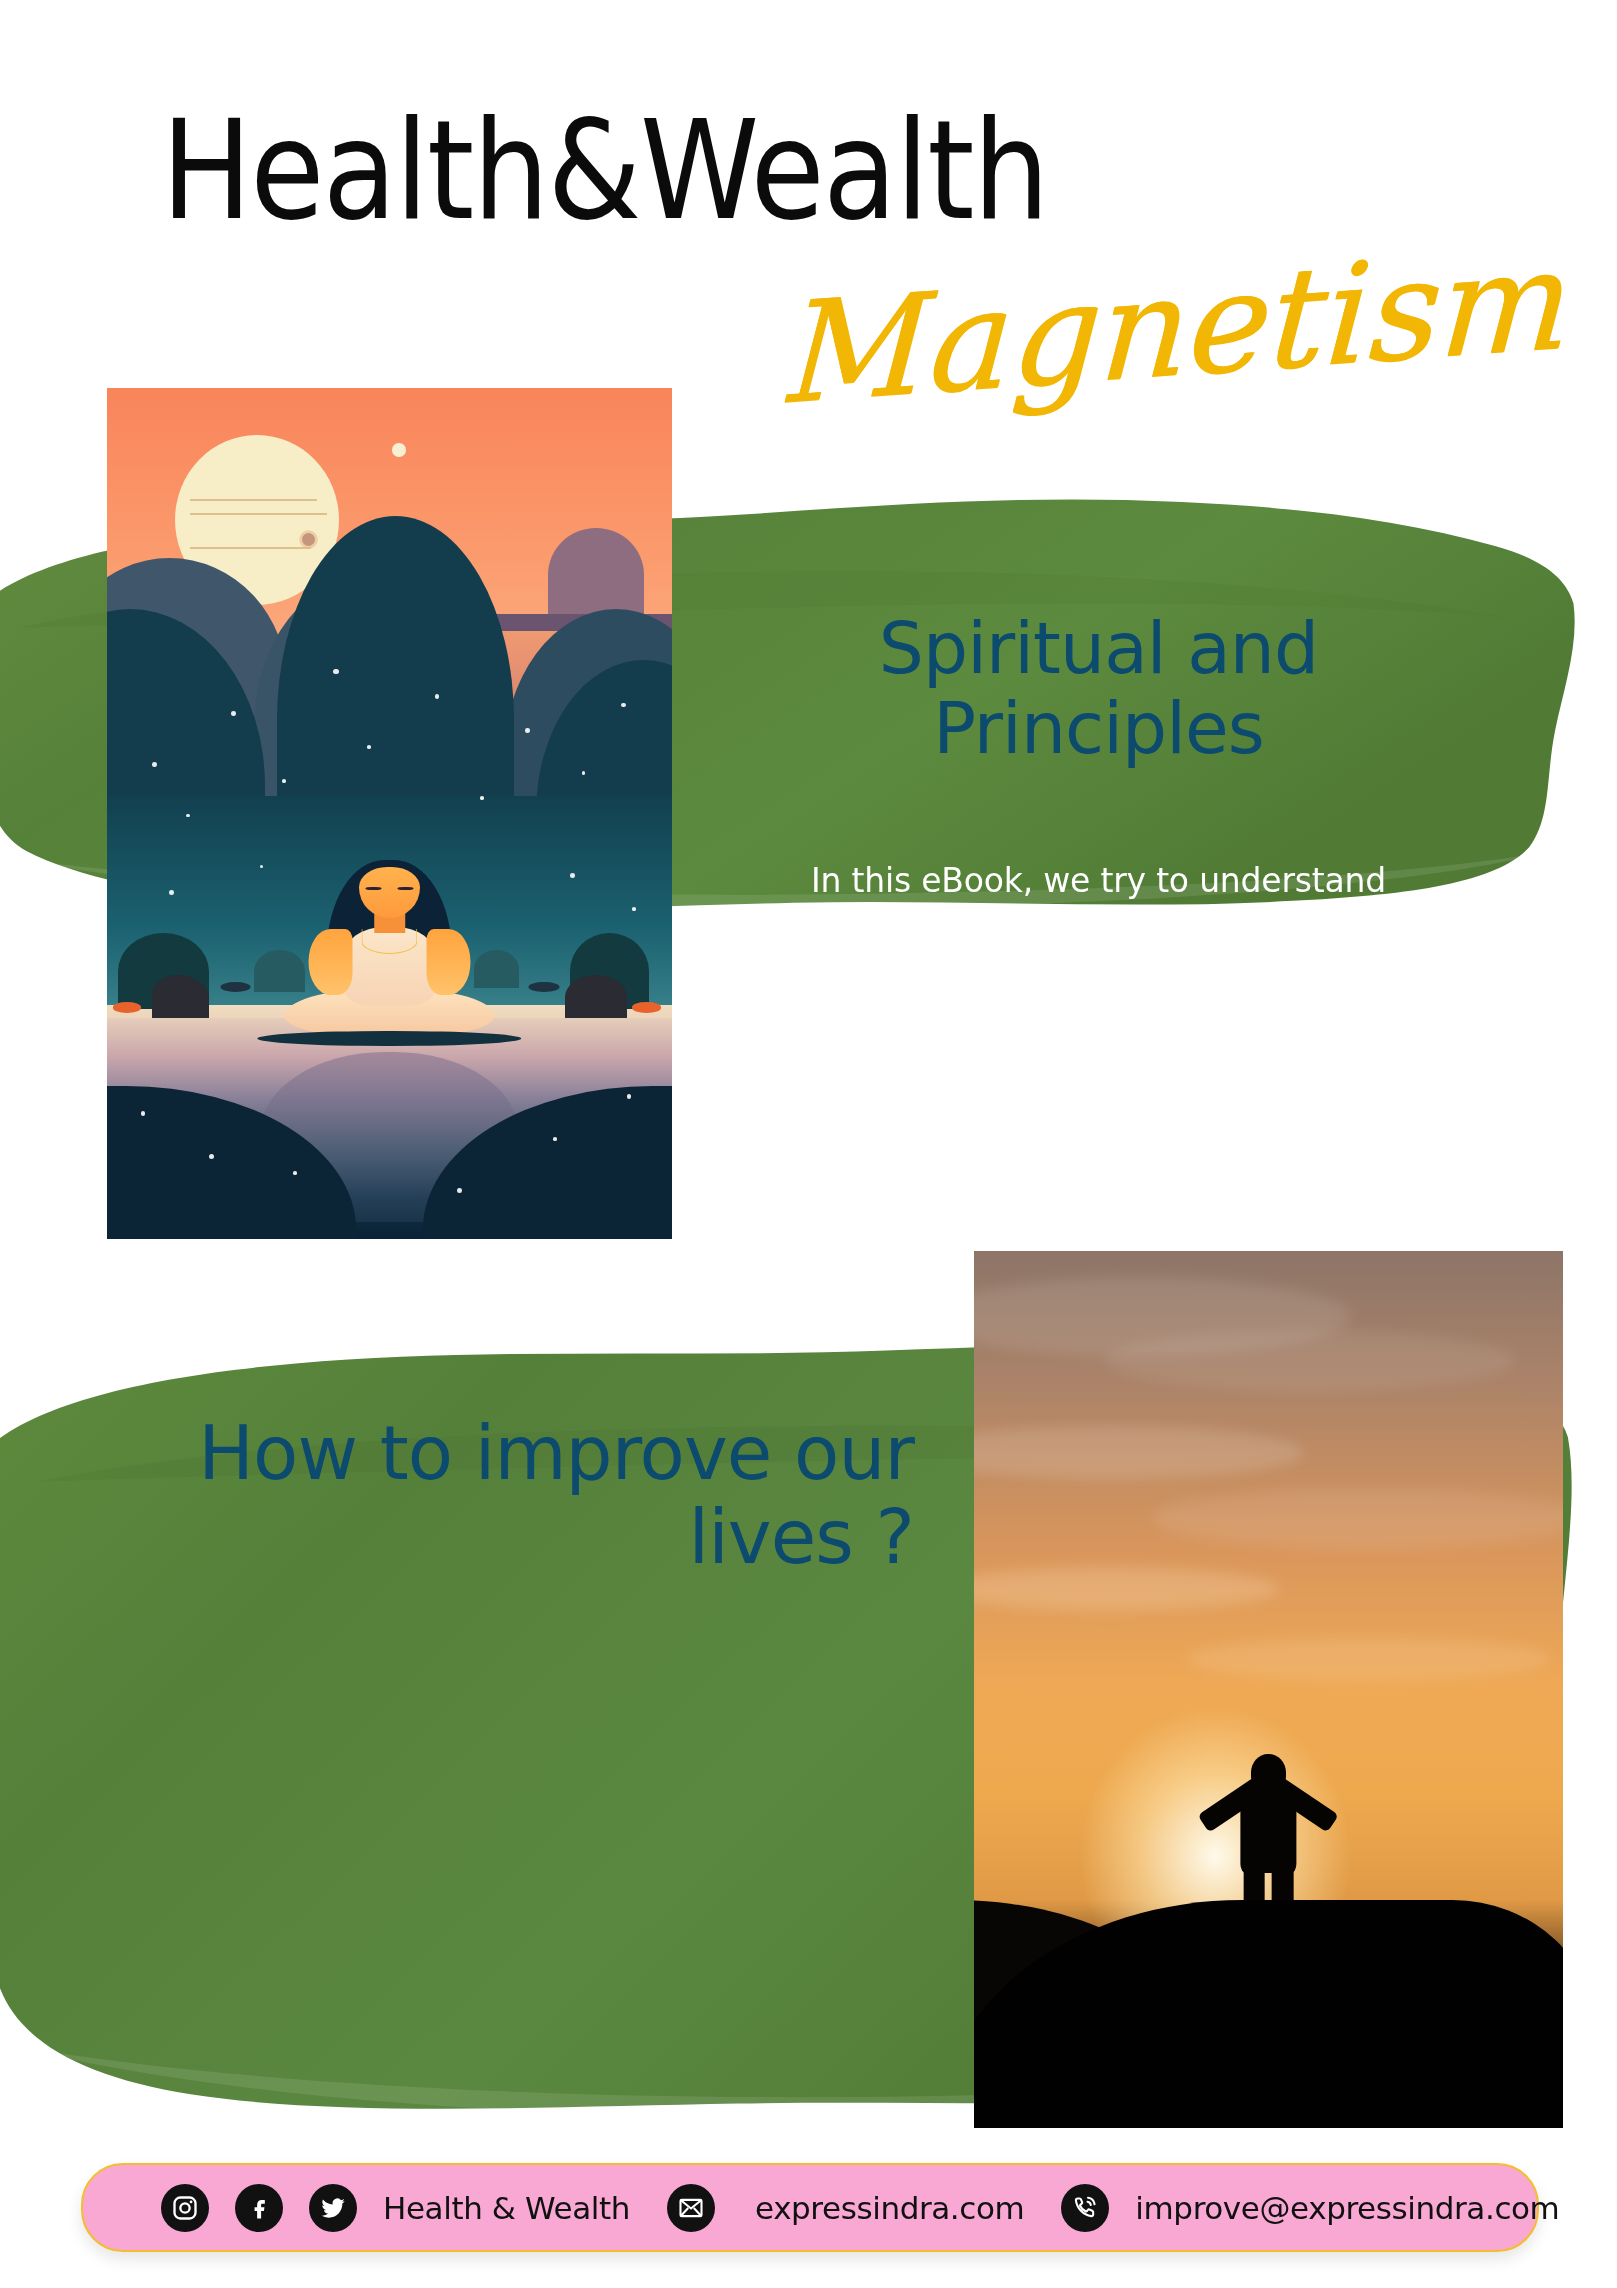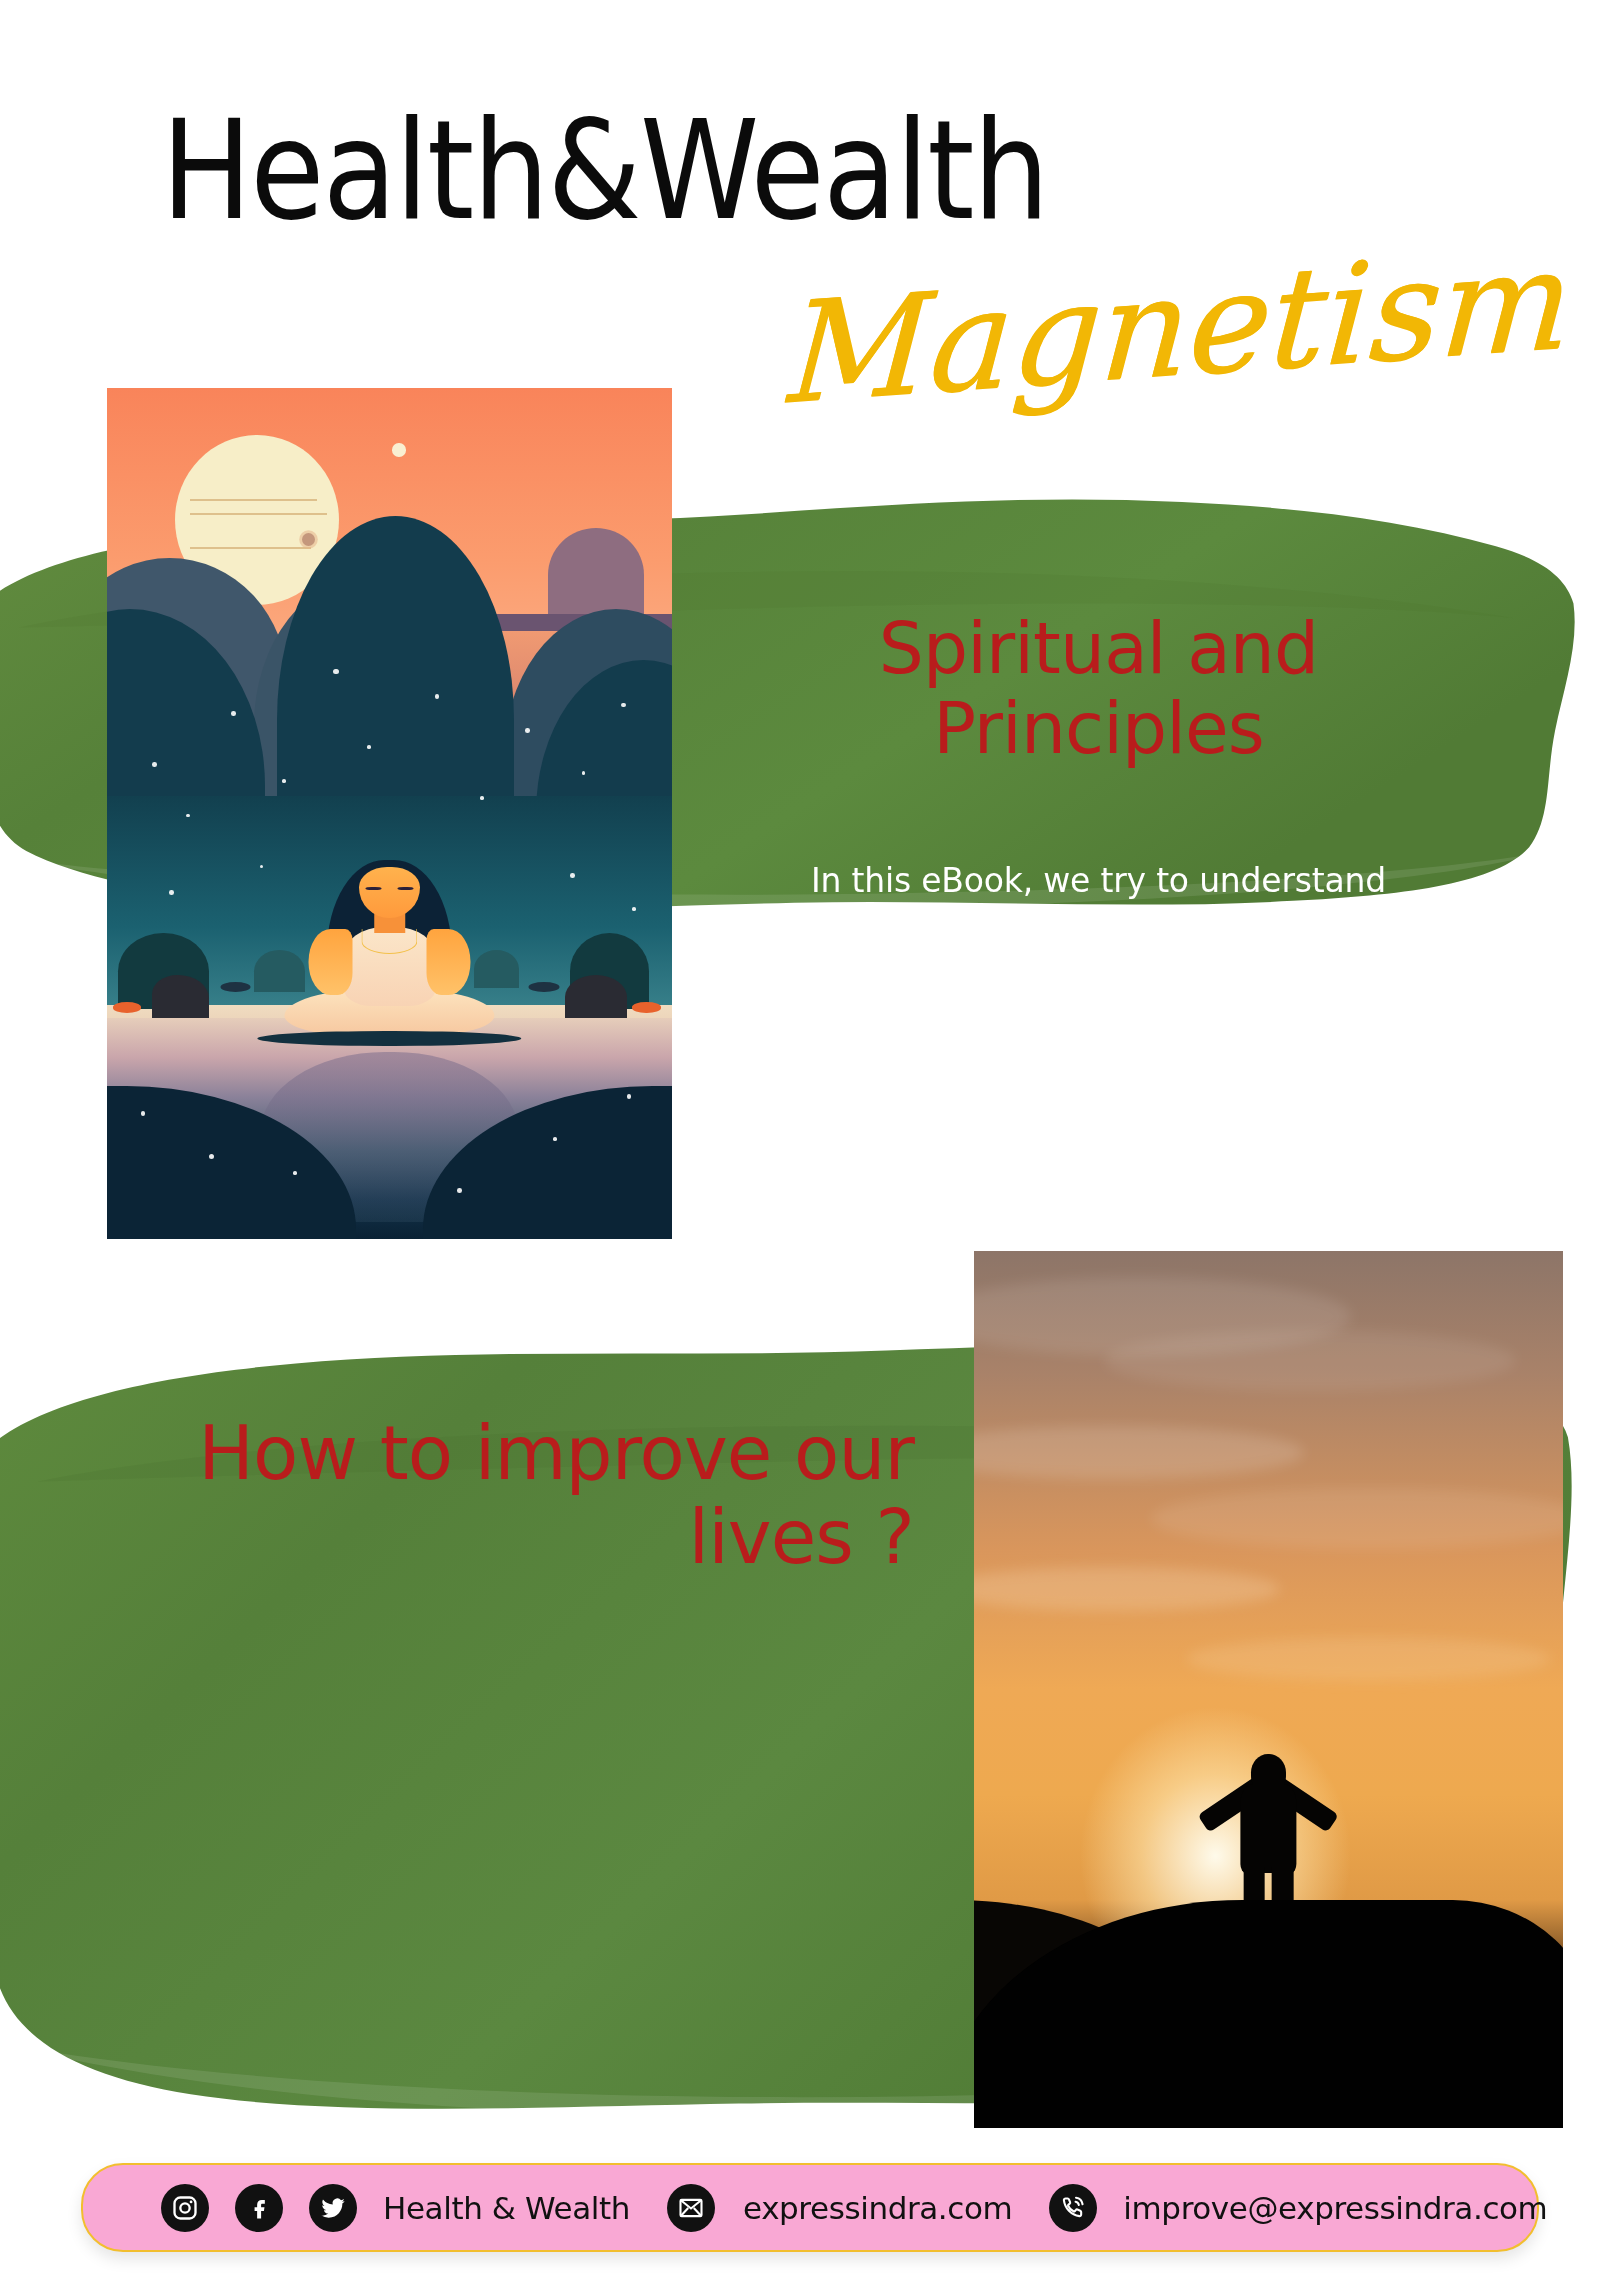--- a/index.html
+++ b/index.html
@@ -136,21 +136,21 @@
   #sunset-photo .person{position:absolute;left:50%;top:56%;width:30%;height:34%;transform:translateX(-50%);}
   #sunset-photo .person .head{position:absolute;left:50%;top:4%;width:20%;height:13%;transform:translateX(-50%);background:#050403;border-radius:48% 48% 44% 44%;}
   #sunset-photo .person .body{position:absolute;left:50%;top:14%;width:32%;height:30%;transform:translateX(-50%);background:#050403;border-radius:22% 22% 10% 10%;}
   #sunset-photo .person .armL{position:absolute;left:6%;top:10%;width:42%;height:7%;background:#050403;border-radius:5.5px;transform:rotate(-34deg);transform-origin:right center;}
   #sunset-photo .person .armR{position:absolute;right:6%;top:10%;width:42%;height:7%;background:#050403;border-radius:5.5px;transform:rotate(34deg);transform-origin:left center;}
   #sunset-photo .person .legL{position:absolute;left:36%;top:42%;width:12%;height:46%;background:#050403;}
   #sunset-photo .person .legR{position:absolute;right:36%;top:42%;width:12%;height:46%;background:#050403;}
 
   
   .heading-white{
-    position:absolute;color:#b91c1c;font-family:"DejaVu Sans", sans-serif;font-weight:400;
+    position:absolute;color:#0c4a6e;font-family:"DejaVu Sans", sans-serif;font-weight:400;
     line-height:1.13;letter-spacing:-0.9px;
   }
   .body-white{
     position:absolute;color:#ffffff;font-family:"DejaVu Sans", sans-serif;font-weight:400;
     line-height:1.42;letter-spacing:-0.2px;
   }
   #block-spiritual-title{left:757px;top:609px;width:683px;text-align:center;font-size:71px;}
   #block-spiritual-body{left:766px;top:858px;width:665px;text-align:center;font-size:33px;}
   #block-howto-title{left:28px;top:1412px;width:886px;text-align:right;font-size:74px;}
   #block-howto-body{left:90px;top:1694px;width:757px;text-align:left;font-size:33px;}
@@ -346,21 +346,21 @@
 
     <span class="flabel" style="margin-left:26px;">Health &amp; Wealth</span>
 
     <div class="fi" style="margin-left:37px;">
       <svg width="28" height="28" viewBox="0 0 24 24" fill="none" stroke="#fff" stroke-width="1.8">
         <rect x="3" y="5" width="18" height="14" rx="1"></rect>
         <path d="M3.6 5.6 12 12.4l8.4-6.8M3.6 18.4 9.6 12M20.4 18.4 14.4 12"></path>
       </svg>
     </div>
 
-    <span class="flabel" style="margin-left:28px;">expressindra.com</span>
+    <span class="flabel" style="margin-left:40px;">expressindra.com</span>
 
     <div class="fi" style="margin-left:37px;">
       <svg width="28" height="28" viewBox="0 0 24 24" fill="none" stroke="#fff" stroke-width="1.8" stroke-linecap="round">
         <path d="M7.4 3.8c.5 0 .9.3 1.1.8l1 2.4c.2.5.1 1-.3 1.3l-1.2 1c-.2.2-.3.5-.2.8a10 10 0 0 0 4.9 4.9c.3.1.6 0 .8-.2l1-1.2c.3-.4.8-.5 1.3-.3l2.4 1c.5.2.8.6.8 1.1v2.2c0 .8-.7 1.5-1.5 1.4A15.6 15.6 0 0 1 4.2 5.3c-.1-.8.6-1.5 1.4-1.5z"></path>
         <path d="M14.6 3.2a6.6 6.6 0 0 1 5.6 5.6M14.2 6.6a3.6 3.6 0 0 1 2.8 2.8"></path>
       </svg>
     </div>
 
     <span class="flabel" style="margin-left:26px;">improve@expressindra.com</span>
   </div>

